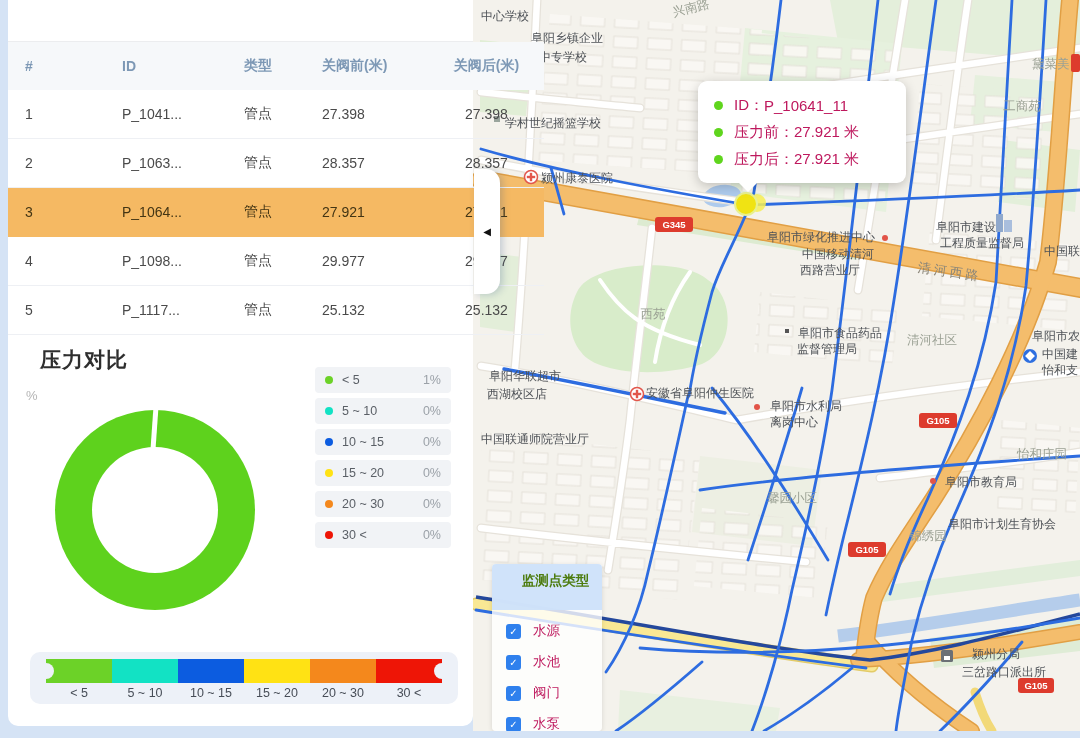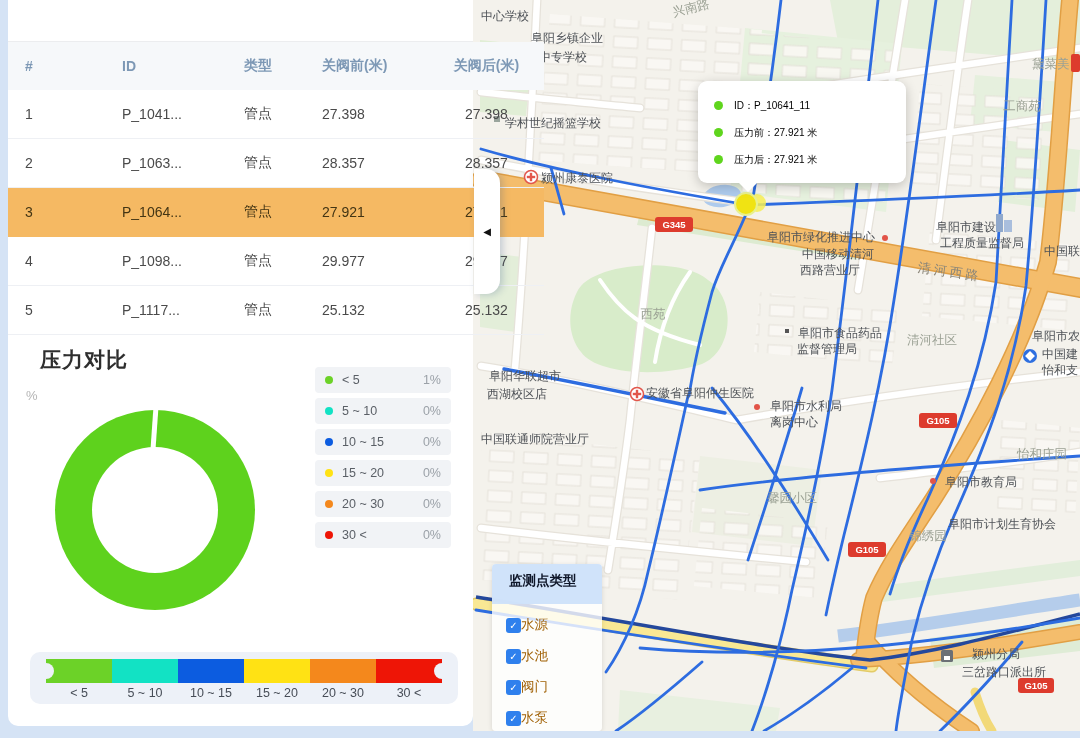--- a/index.html
+++ b/index.html
@@ -41,31 +41,31 @@
   
   .tab{position:absolute;left:474px;top:169px;width:26px;height:125px;background:#fff;
     border-radius:0 14px 14px 0;box-shadow:3px 1px 7px rgba(60,90,140,.25);z-index:6;
     display:flex;align-items:center;justify-content:center;font-size:10px;color:#111;cursor:pointer;}
   
   .map{position:absolute;left:473px;top:0;width:607px;height:731px;overflow:hidden;background:#f4f2ec;}
   .popup{position:absolute;left:225px;top:81px;width:192px;background:#fff;border-radius:9px;
     box-shadow:0 3px 12px rgba(0,0,0,.22);padding:11px 0 10px 16px;z-index:4;}
   .popup:after{content:"";position:absolute;left:40px;bottom:-9px;width:0;height:0;
     border-left:10px solid transparent;border-right:10px solid transparent;border-top:10px solid #fff;}
-  .popup .row{display:flex;align-items:center;height:27px;font-size:10px;color:#000000;}
+  .popup .row{display:flex;align-items:center;height:27px;font-size:15px;color:#be185d;}
   .popup .dot{width:9px;height:9px;border-radius:50%;margin-right:11px;flex:none;}
   .mlegend{position:absolute;left:19px;top:564px;width:110px;height:167px;background:rgba(255,255,255,.8);
     border-radius:4px;box-shadow:0 1px 5px rgba(0,0,0,.12);z-index:3;}
-  .mlegend .hd{height:40px;background:rgba(206,226,250,.95);color:#0f172a;font-size:13.5px;font-weight:bold;
-    line-height:34px;padding-left:17px;border-radius:4px 4px 0 0;}
+  .mlegend .hd{height:46px;background:rgba(206,226,250,.95);color:#4d7c0f;font-size:13.5px;font-weight:bold;
+    line-height:34px;padding-left:17px;border-radius:4px 4px 0 0;text-align:center;}
   .mlegend .items{padding:12px 0 0 14px;}
   .mlegend .item{display:flex;align-items:center;margin-bottom:13px;}
   .mlegend .cb{width:15px;height:15px;border-radius:3px;background:#2f80ed;color:#fff;font-size:10px;
     display:flex;align-items:center;justify-content:center;}
-  .mlegend .item span.lbl{color:#a16207;font-size:13.5px;}
+  .mlegend .item span.lbl{margin-left:12px;color:#be185d;font-size:13.5px;}
   svg text{font-family:"Liberation Sans","DejaVu Sans",sans-serif;}
   .poi{fill:#4e5257;font-size:12px;}
   .dist{fill:#9ba194;font-size:12.5px;}
   .roadlbl{fill:#8a8578;font-size:13px;letter-spacing:3px;}
   .badge-t{fill:#fff;font-size:9.5px;font-weight:bold;}
 </style>
 </head>
 <body>
 
 <div class="map">

